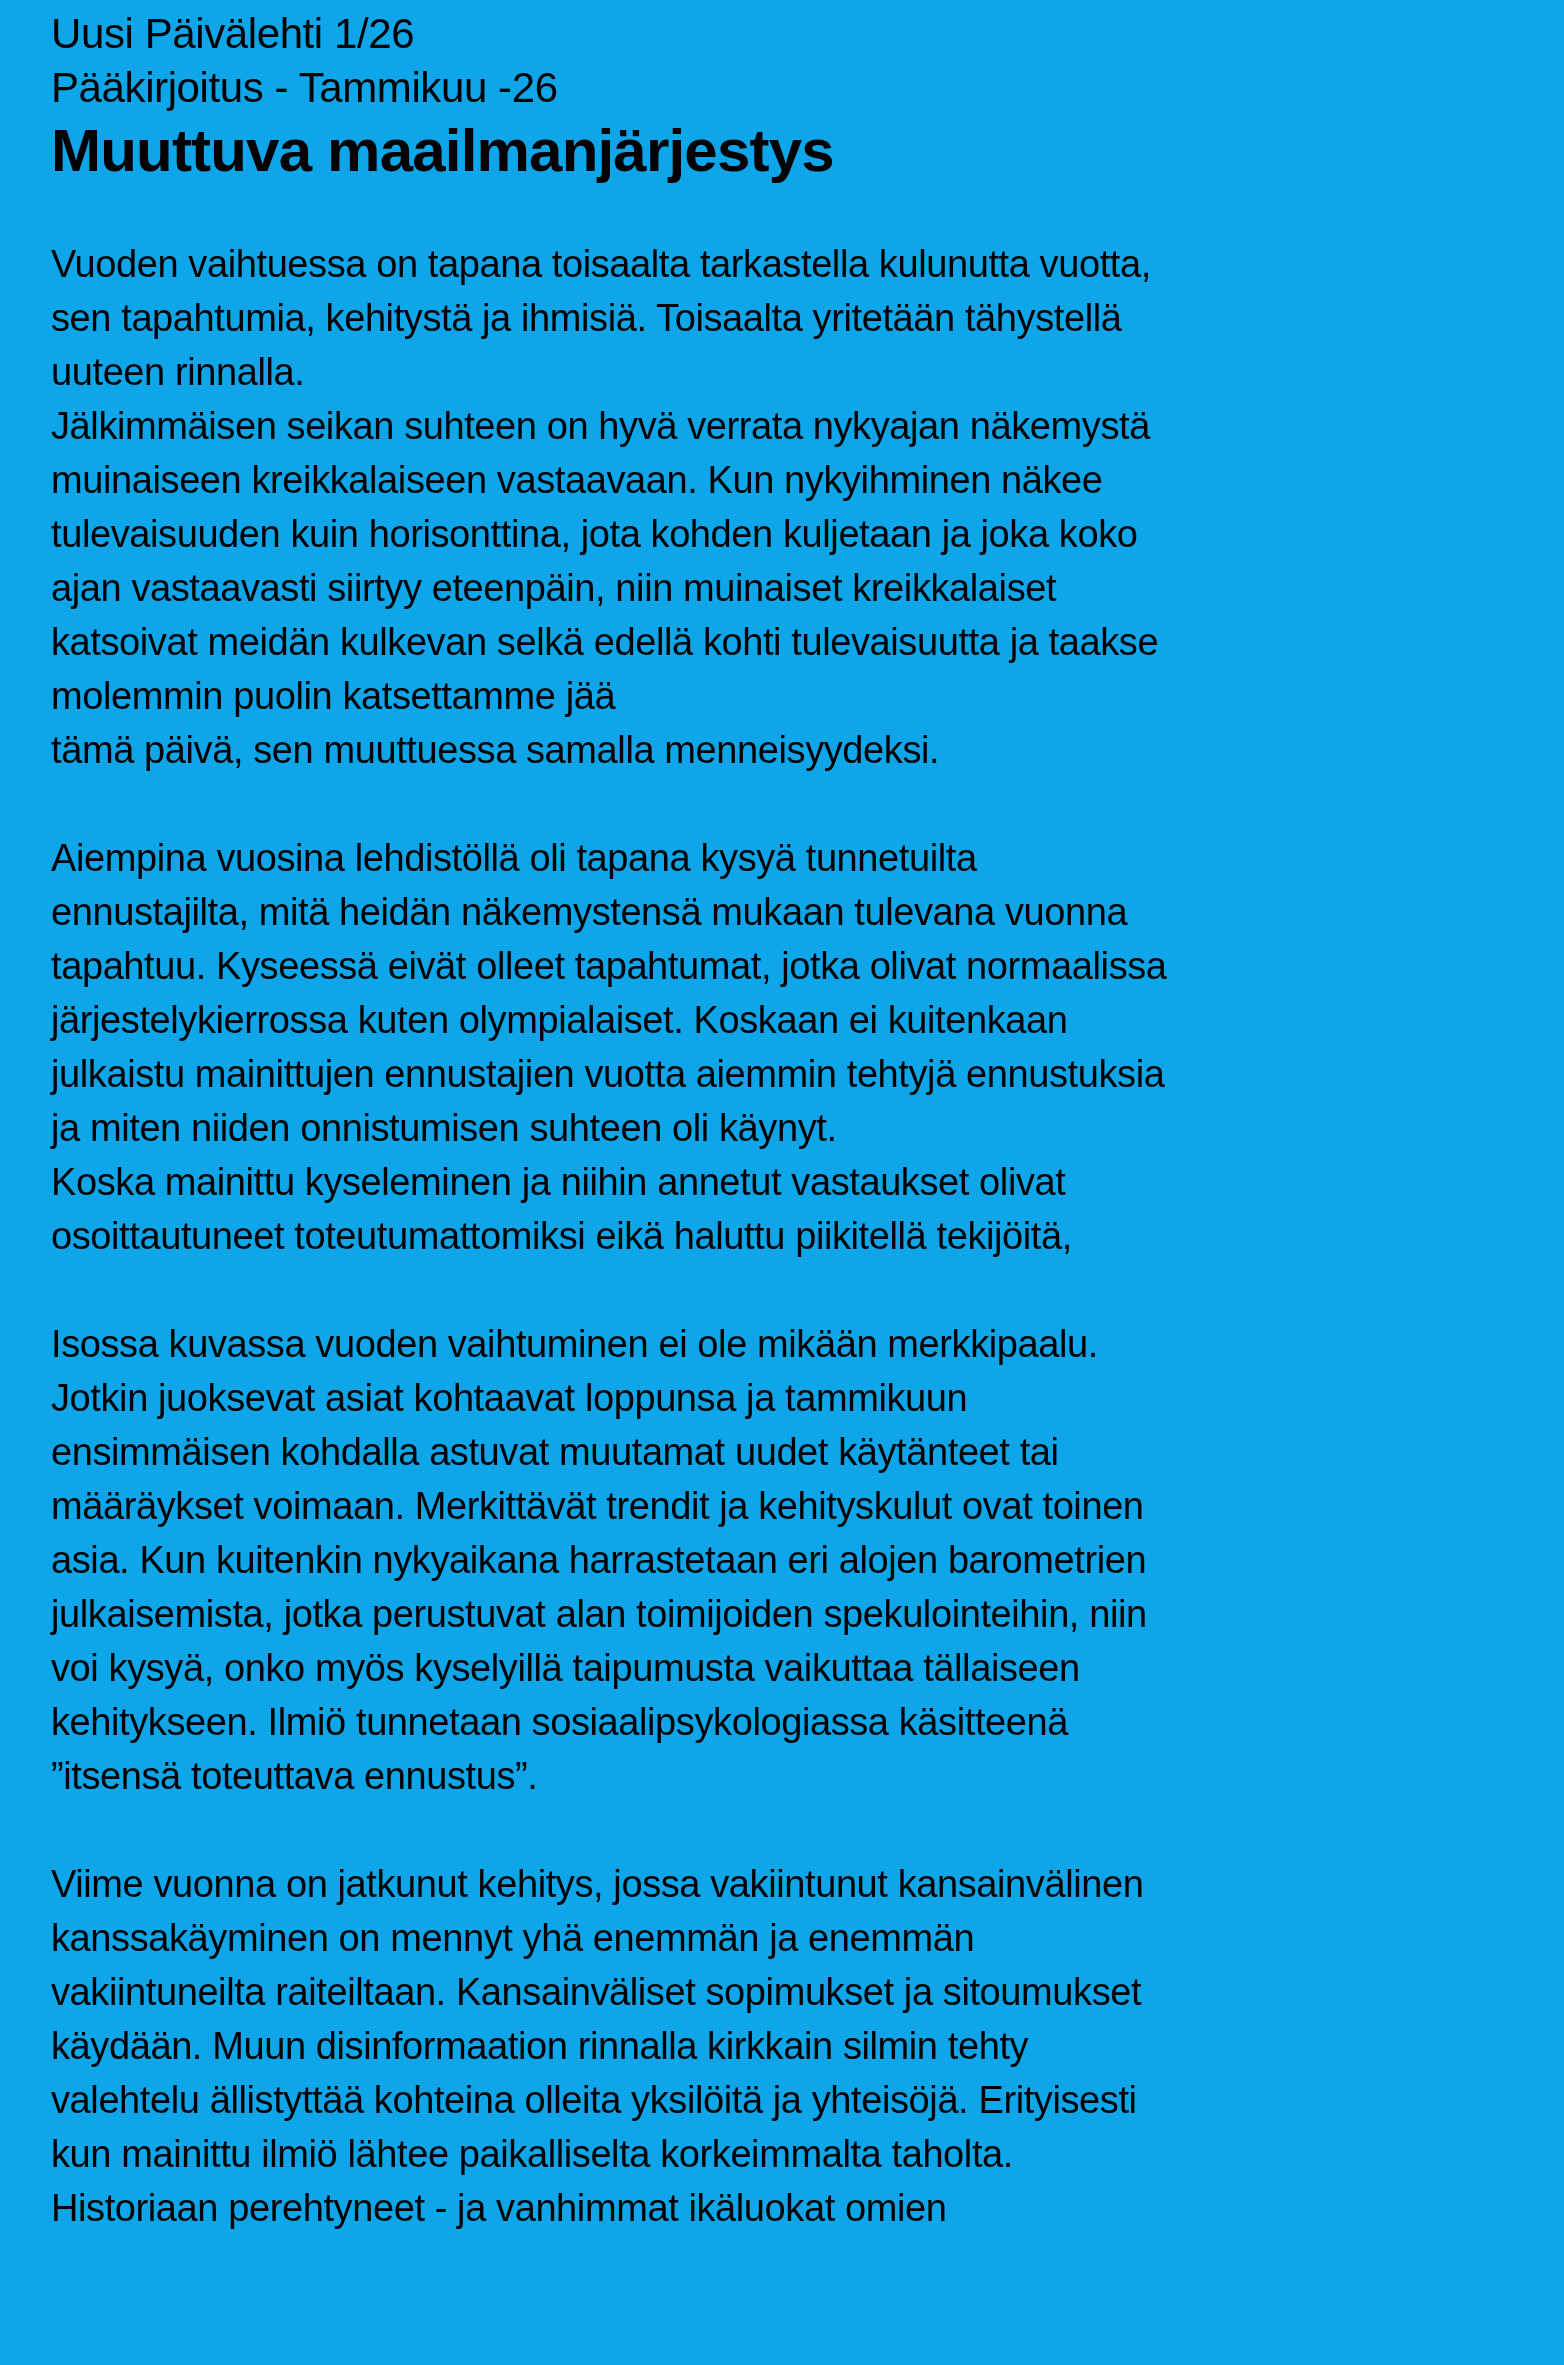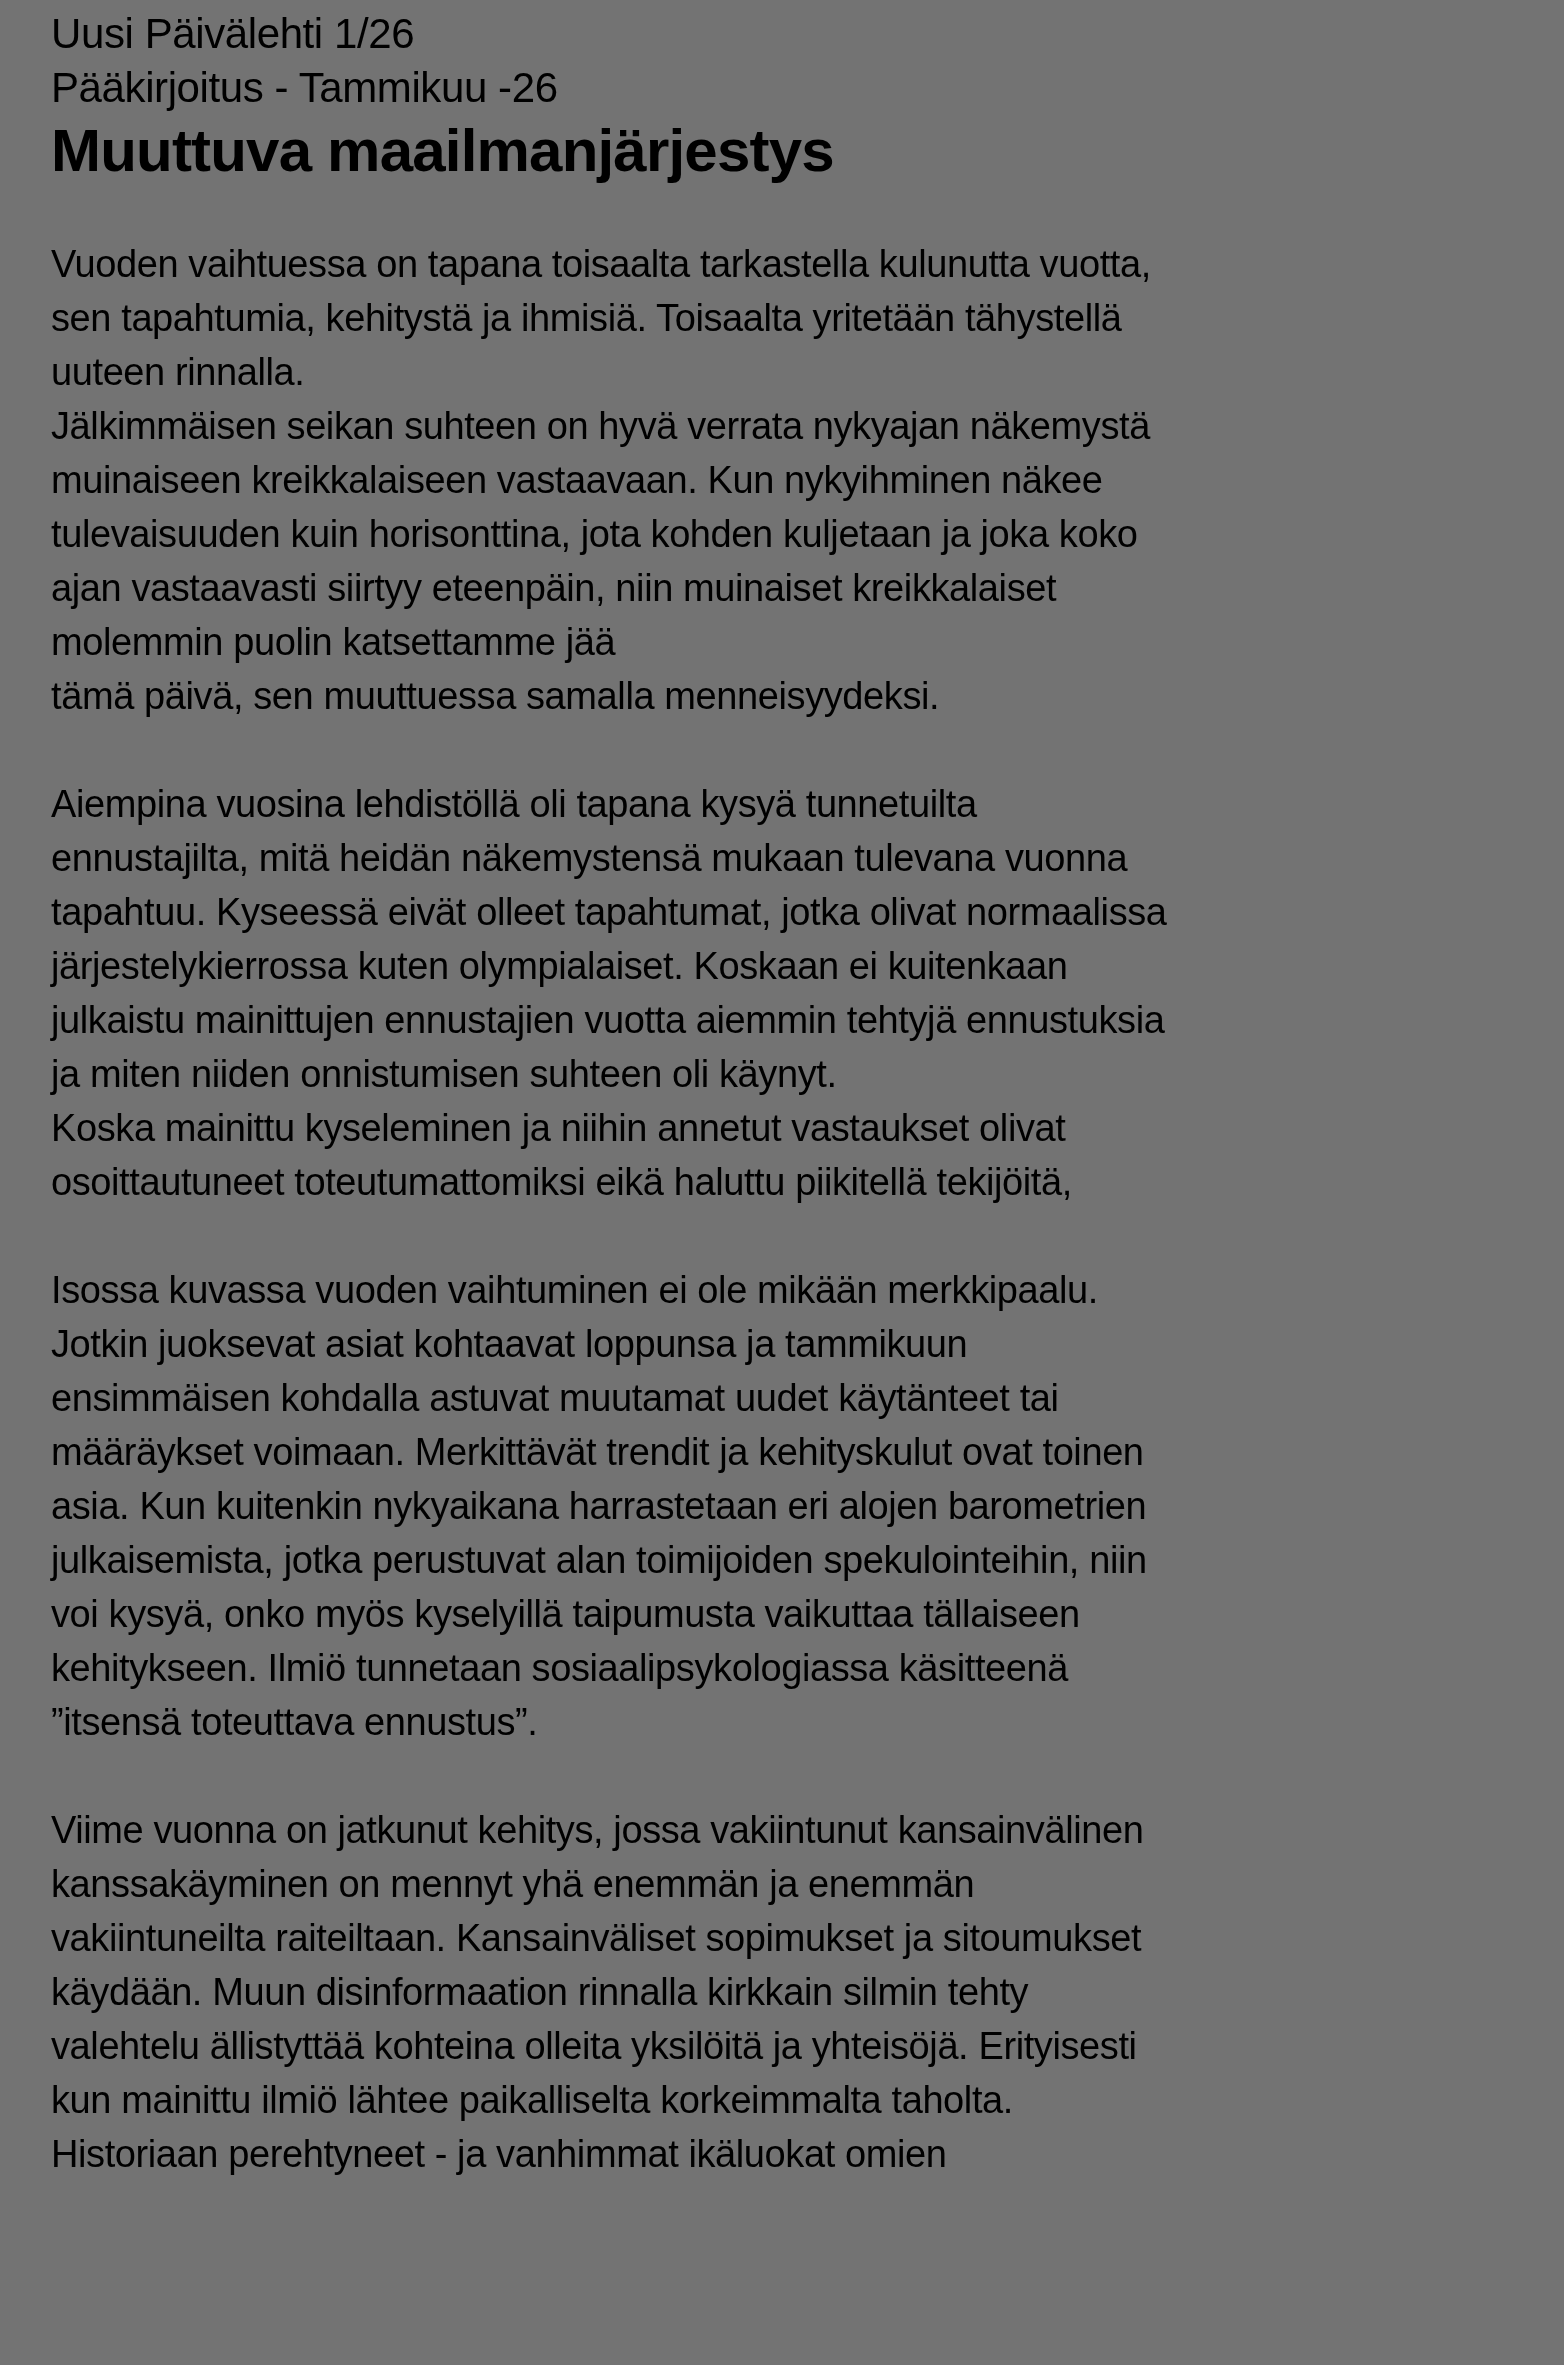--- a/index.html
+++ b/index.html
@@ -5,21 +5,21 @@
   html, body {
     margin: 0;
     padding: 0;
     background: #ffffff;
   }
   .page {
     position: relative;
     width: 1565px;
     height: 2366px;
     box-sizing: border-box;
-    background: #737373;
+    background: #0ea5e9;
     color: #000000;
     font-family: "Liberation Sans", sans-serif;
     padding: 6.5px 24px 0 51px;
     overflow: hidden;
   }
   .hline {
     font-size: 42px;
     line-height: 54px;
     letter-spacing: -0.4px;
     white-space: nowrap;
@@ -57,20 +57,21 @@
   <div class="article-body">
 
   <div class="para">
         <div class="line">Vuoden vaihtuessa on tapana toisaalta tarkastella kulunutta vuotta,</div>
         <div class="line">sen tapahtumia, kehitystä ja ihmisiä. Toisaalta yritetään tähystellä</div>
         <div class="line">uuteen rinnalla.</div>
         <div class="line">Jälkimmäisen seikan suhteen on hyvä verrata nykyajan näkemystä</div>
         <div class="line">muinaiseen kreikkalaiseen vastaavaan. Kun nykyihminen näkee</div>
         <div class="line">tulevaisuuden kuin horisonttina, jota kohden kuljetaan ja joka koko</div>
         <div class="line">ajan vastaavasti siirtyy eteenpäin, niin muinaiset kreikkalaiset</div>
+        <div class="line">katsoivat meidän kulkevan selkä edellä kohti tulevaisuutta ja taakse</div>
         <div class="line">molemmin puolin katsettamme jää</div>
         <div class="line">tämä päivä, sen muuttuessa samalla menneisyydeksi.</div>
       </div>
       <div class="para">
         <div class="line">Aiempina vuosina lehdistöllä oli tapana kysyä tunnetuilta</div>
         <div class="line">ennustajilta, mitä heidän näkemystensä mukaan tulevana vuonna</div>
         <div class="line">tapahtuu. Kyseessä eivät olleet tapahtumat, jotka olivat normaalissa</div>
         <div class="line">järjestelykierrossa kuten olympialaiset. Koskaan ei kuitenkaan</div>
         <div class="line">julkaistu mainittujen ennustajien vuotta aiemmin tehtyjä ennustuksia</div>
         <div class="line">ja miten niiden onnistumisen suhteen oli käynyt.</div>

